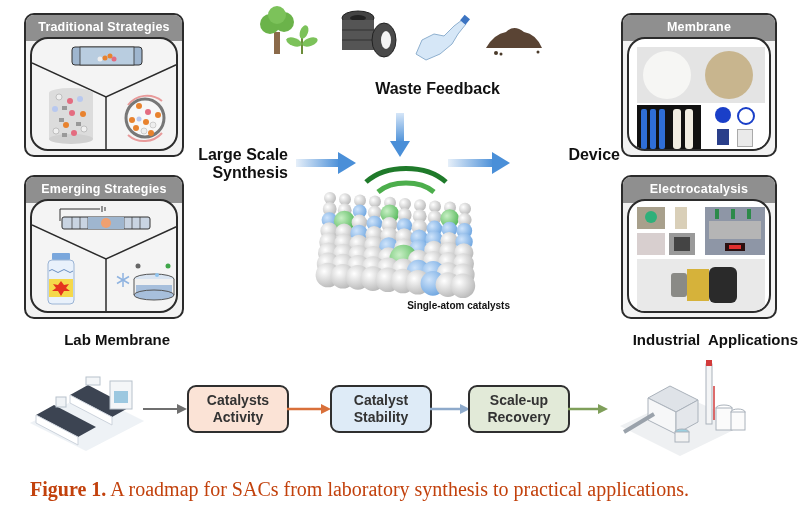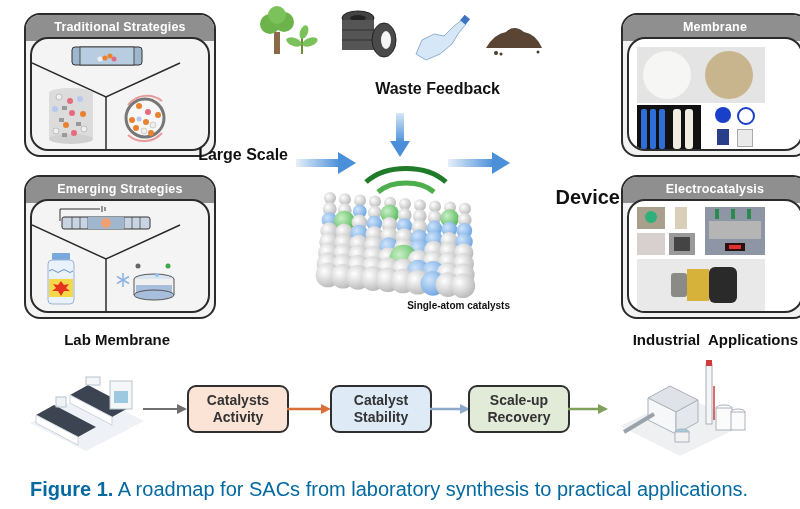--- a/index.html
+++ b/index.html
@@ -1,23 +1,23 @@
 <!DOCTYPE html>
 <html><head>
 <meta charset="utf-8">
 <style>
   html,body{margin:0;padding:0;background:#ffffff;}
   body{width:800px;height:509px;position:relative;overflow:hidden;font-family:"Liberation Sans",sans-serif;color:#1a1a1a;}
   .abs{position:absolute;}
-  .panel{position:absolute;border:2px solid #2b2b2b;border-radius:16px;background:#f2f2f2;overflow:hidden;padding-left:32px;}
+  .panel{position:absolute;border:2px solid #2b2b2b;border-radius:10px;background:#f2f2f2;overflow:hidden;}
   .panel-head{position:absolute;left:0;top:0;right:0;height:26px;background:#8f8f8f;color:#fff;font-weight:bold;font-size:12.5px;text-align:center;line-height:24px;letter-spacing:0.2px;}
   .panel-inner{position:absolute;left:4px;right:4px;top:22px;bottom:4px;border:2px solid #2b2b2b;border-radius:18px;background:#f4f4f4;overflow:hidden;}
   .lbl{position:absolute;font-weight:bold;color:#111;text-align:right;line-height:1.15;}
   .flowbox{position:absolute;border:2px solid #2f2f2f;border-radius:9px;font-weight:bold;font-size:14px;color:#333;text-align:center;line-height:17px;display:flex;align-items:center;justify-content:center;flex-direction:column;}
-  .caption{position:absolute;left:30px;top:478px;font-family:Liberation Sans, sans-serif;font-size:20px;color:#0369a1;white-space:nowrap;}
+  .caption{position:absolute;left:30px;top:478px;font-family:Liberation Serif, serif;font-size:20px;color:#c2410c;white-space:nowrap;}
   .caption b{font-weight:bold;}
   svg{position:absolute;overflow:visible;}
 </style>
 </head>
 <body>
 
 <div class="panel" style="left:24px;top:13px;width:156px;height:140px;">
   <div class="panel-head">Traditional Strategies</div>
   <div class="panel-inner">
     <svg width="148" height="114" style="left:0;top:0">
@@ -161,33 +161,34 @@
         <stop offset="0" stop-color="#d6e6f8"></stop>
         <stop offset="1" stop-color="#4a8fd8"></stop>
       </linearGradient>
     </defs>
   <rect x="6" y="0" width="8" height="30" fill="url(#gdown)"></rect>
   <polygon points="0,28 20,28 10,44" fill="#4a8fd8"></polygon>
 </svg>
 
 <div class="lbl" style="left:178px;top:146px;width:110px;font-size:16px;">
   <div>Large Scale</div>
+  <div>Synthesis</div>
 </div>
 <svg width="60" height="22" style="left:296px;top:152px">
   <defs>
       <linearGradient id="gr1" x1="0" y1="0" x2="1" y2="0">
         <stop offset="0" stop-color="#e6eff9"></stop>
         <stop offset="1" stop-color="#4a8fd8"></stop>
       </linearGradient>
     </defs>
   <rect x="0" y="7" width="44" height="8" fill="url(#gr1)"></rect>
   <polygon points="42,0 60,11 42,22" fill="#4a8fd8"></polygon>
 </svg>
 
-<div class="lbl" style="left:520px;top:146px;width:100px;font-size:20px;margin-top:40px;">
+<div class="lbl" style="left:520px;top:146px;width:100px;font-size:16px;">
   <div>Device</div>
 </div>
 <svg width="62" height="22" style="left:448px;top:152px">
   <defs>
       <linearGradient id="gr2" x1="0" y1="0" x2="1" y2="0">
         <stop offset="0" stop-color="#e6eff9"></stop>
         <stop offset="1" stop-color="#4a8fd8"></stop>
       </linearGradient>
     </defs>
   <rect x="0" y="7" width="46" height="8" fill="url(#gr2)"></rect>

